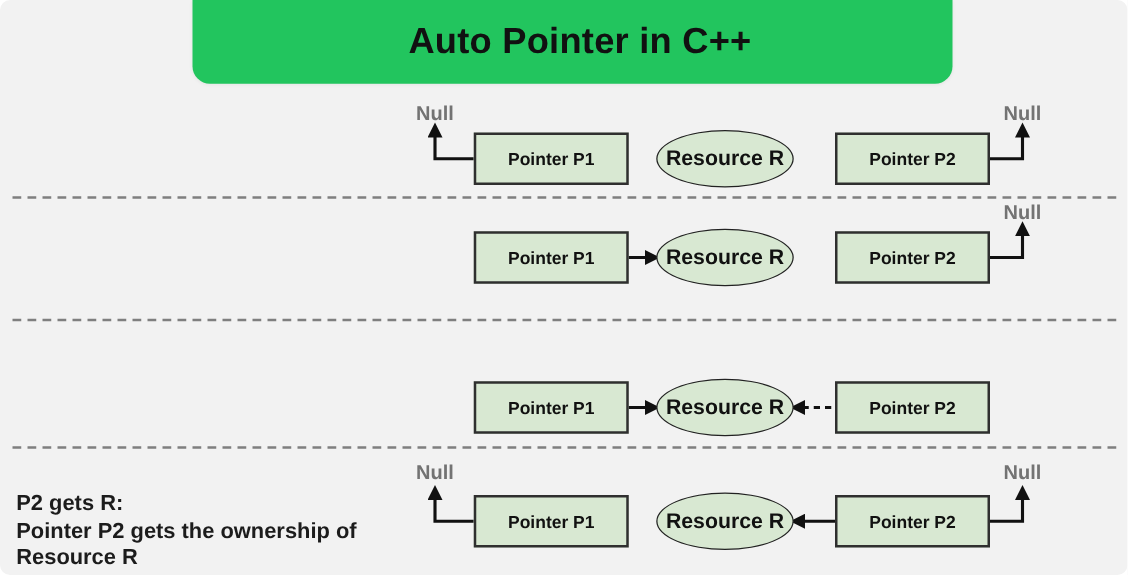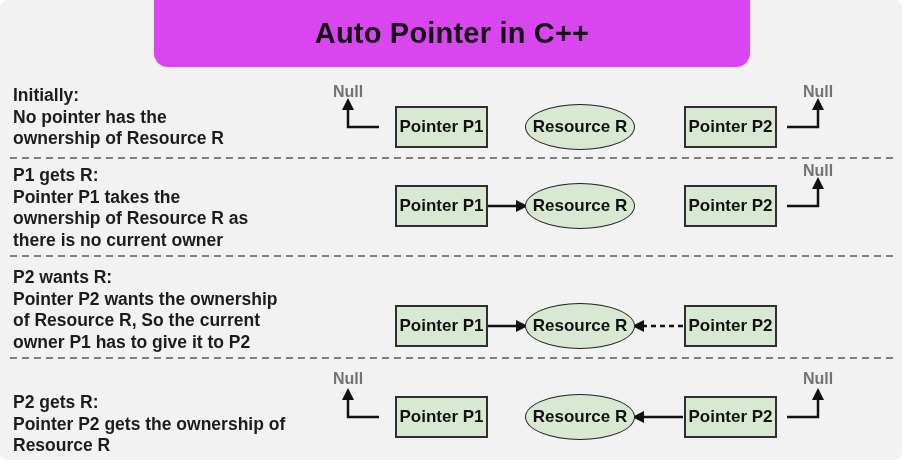--- a/index.html
+++ b/index.html
@@ -3,35 +3,36 @@
 <meta charset="utf-8">
 <style>
   html,body{margin:0;padding:0;background:#ffffff;}
   .stage{
     position:relative;width:902px;height:460px;background:#f2f2f2;
     border-radius:8px;overflow:hidden;
     font-family:"Liberation Sans","DejaVu Sans",sans-serif;color:#111;
   }
   .overlay{position:absolute;left:0;top:0;width:902px;height:460px;pointer-events:none;}
   .title-card{
-    position:absolute;left:154px;top:0;width:596px;height:67px;background:#d946ef;
+    position:absolute;left:154px;top:0;width:596px;height:67px;background:#22c55e;
     border-radius:0 0 14px 14px;display:flex;align-items:center;justify-content:center;
     box-shadow:0 1px 3px rgba(0,0,0,0.05);
+    padding-left:12px;
   }
   .title-card h1{margin:0;font-size:29px;font-weight:700;color:#111;letter-spacing:0.2px;}
   .desc{
     position:absolute;left:13px;width:340px;font-size:17.5px;line-height:21.5px;
     font-weight:700;color:#1c1c1c;white-space:pre-line;
   }
   .d1{top:85px}.d2{top:165px}.d3{top:267px}.d4{top:392px}
   .box{
-    position:absolute;width:93px;height:42px;box-sizing:border-box;
+    position:absolute;width:124px;height:42px;box-sizing:border-box;
     background:#d8e8d2;border:2px solid #2f2f2f;
     display:flex;align-items:center;justify-content:center;
-    font-size:17px;font-weight:700;color:#111;margin-left:16px;
+    font-size:14px;font-weight:700;color:#111;
   }
   .ellipse{
     position:absolute;width:110px;height:46px;box-sizing:border-box;
     background:#d8e8d2;border:1.5px solid #222;border-radius:50%;
     display:flex;align-items:center;justify-content:center;
     font-size:17px;font-weight:700;color:#111;
   }
   .b-p1{left:379px}.b-p2{left:668px}.e-res{left:525px}
   .y1{top:106px}.y2{top:185px}.y3{top:305px}.y4{top:396px}
   .ey1{top:104px}.ey2{top:183px}.ey3{top:303px}.ey4{top:394px}
@@ -72,31 +73,20 @@
 
     <path class="conn" d="M379,417 H348 V398" marker-end="url(#ah)"></path>
     <path class="conn" d="M683,417 H642" marker-end="url(#ah)"></path>
     <path class="conn" d="M787,417 H818 V398" marker-end="url(#ah)"></path>
   </svg>
 
   <div class="title-card">
     <h1>Auto Pointer in C++</h1>
   </div>
 
-  <div class="desc d1">Initially:
-No pointer has the
-ownership of Resource R</div>
-  <div class="desc d2">P1 gets R:
-Pointer P1 takes the
-ownership of Resource R as
-there is no current owner</div>
-  <div class="desc d3">P2 wants R:
-Pointer P2 wants the ownership
-of Resource R, So the current
-owner P1 has to give it to P2</div>
   <div class="desc d4">P2 gets R:
 Pointer P2 gets the ownership of
 Resource R</div>
 
   <div class="null null-l ny1">Null</div>
   <div class="box b-p1 y1">Pointer P1</div>
   <div class="ellipse e-res ey1">Resource R</div>
   <div class="box b-p2 y1">Pointer P2</div>
   <div class="null null-r ny1">Null</div>
 

